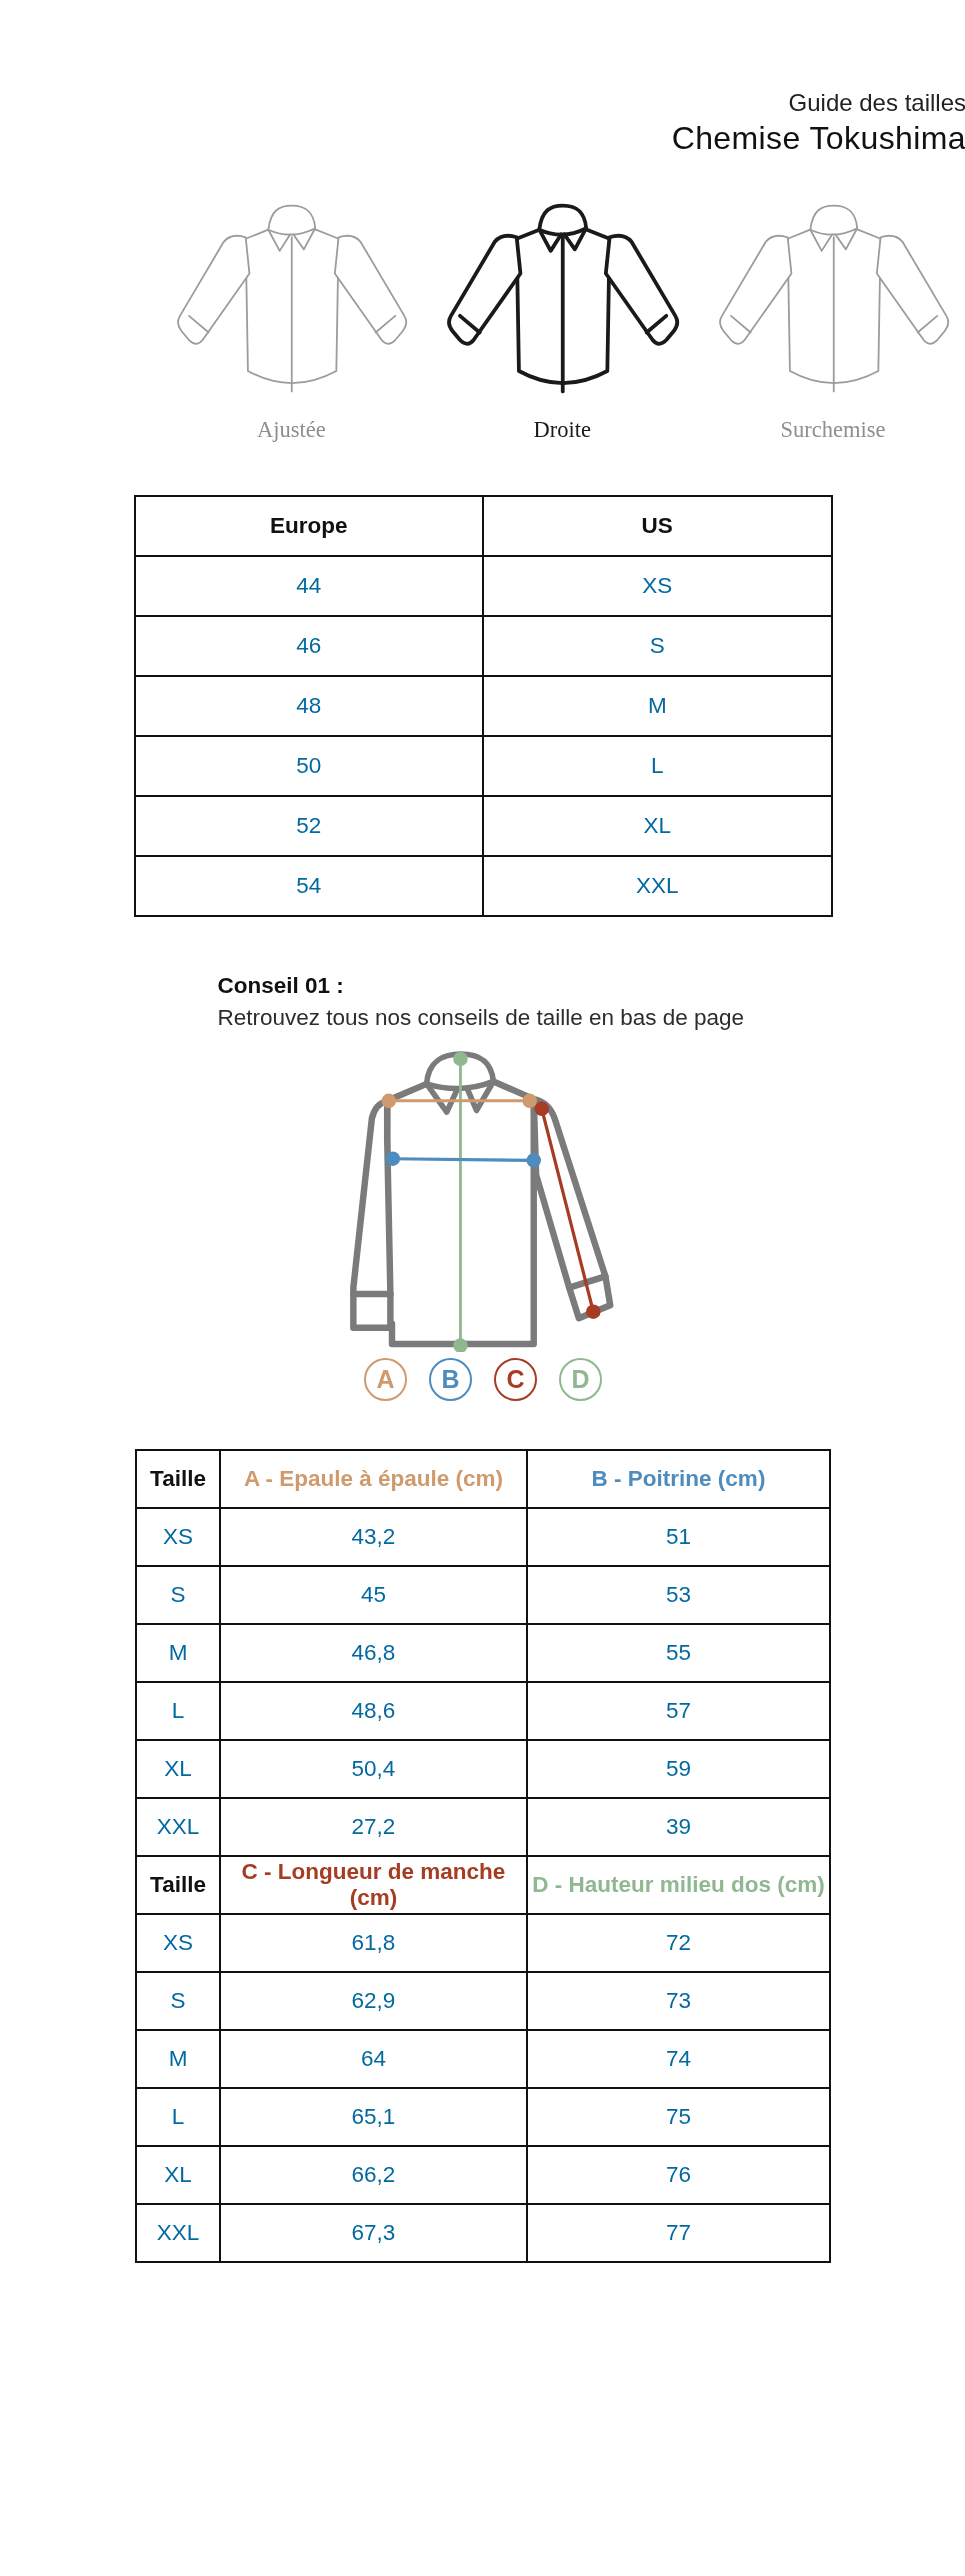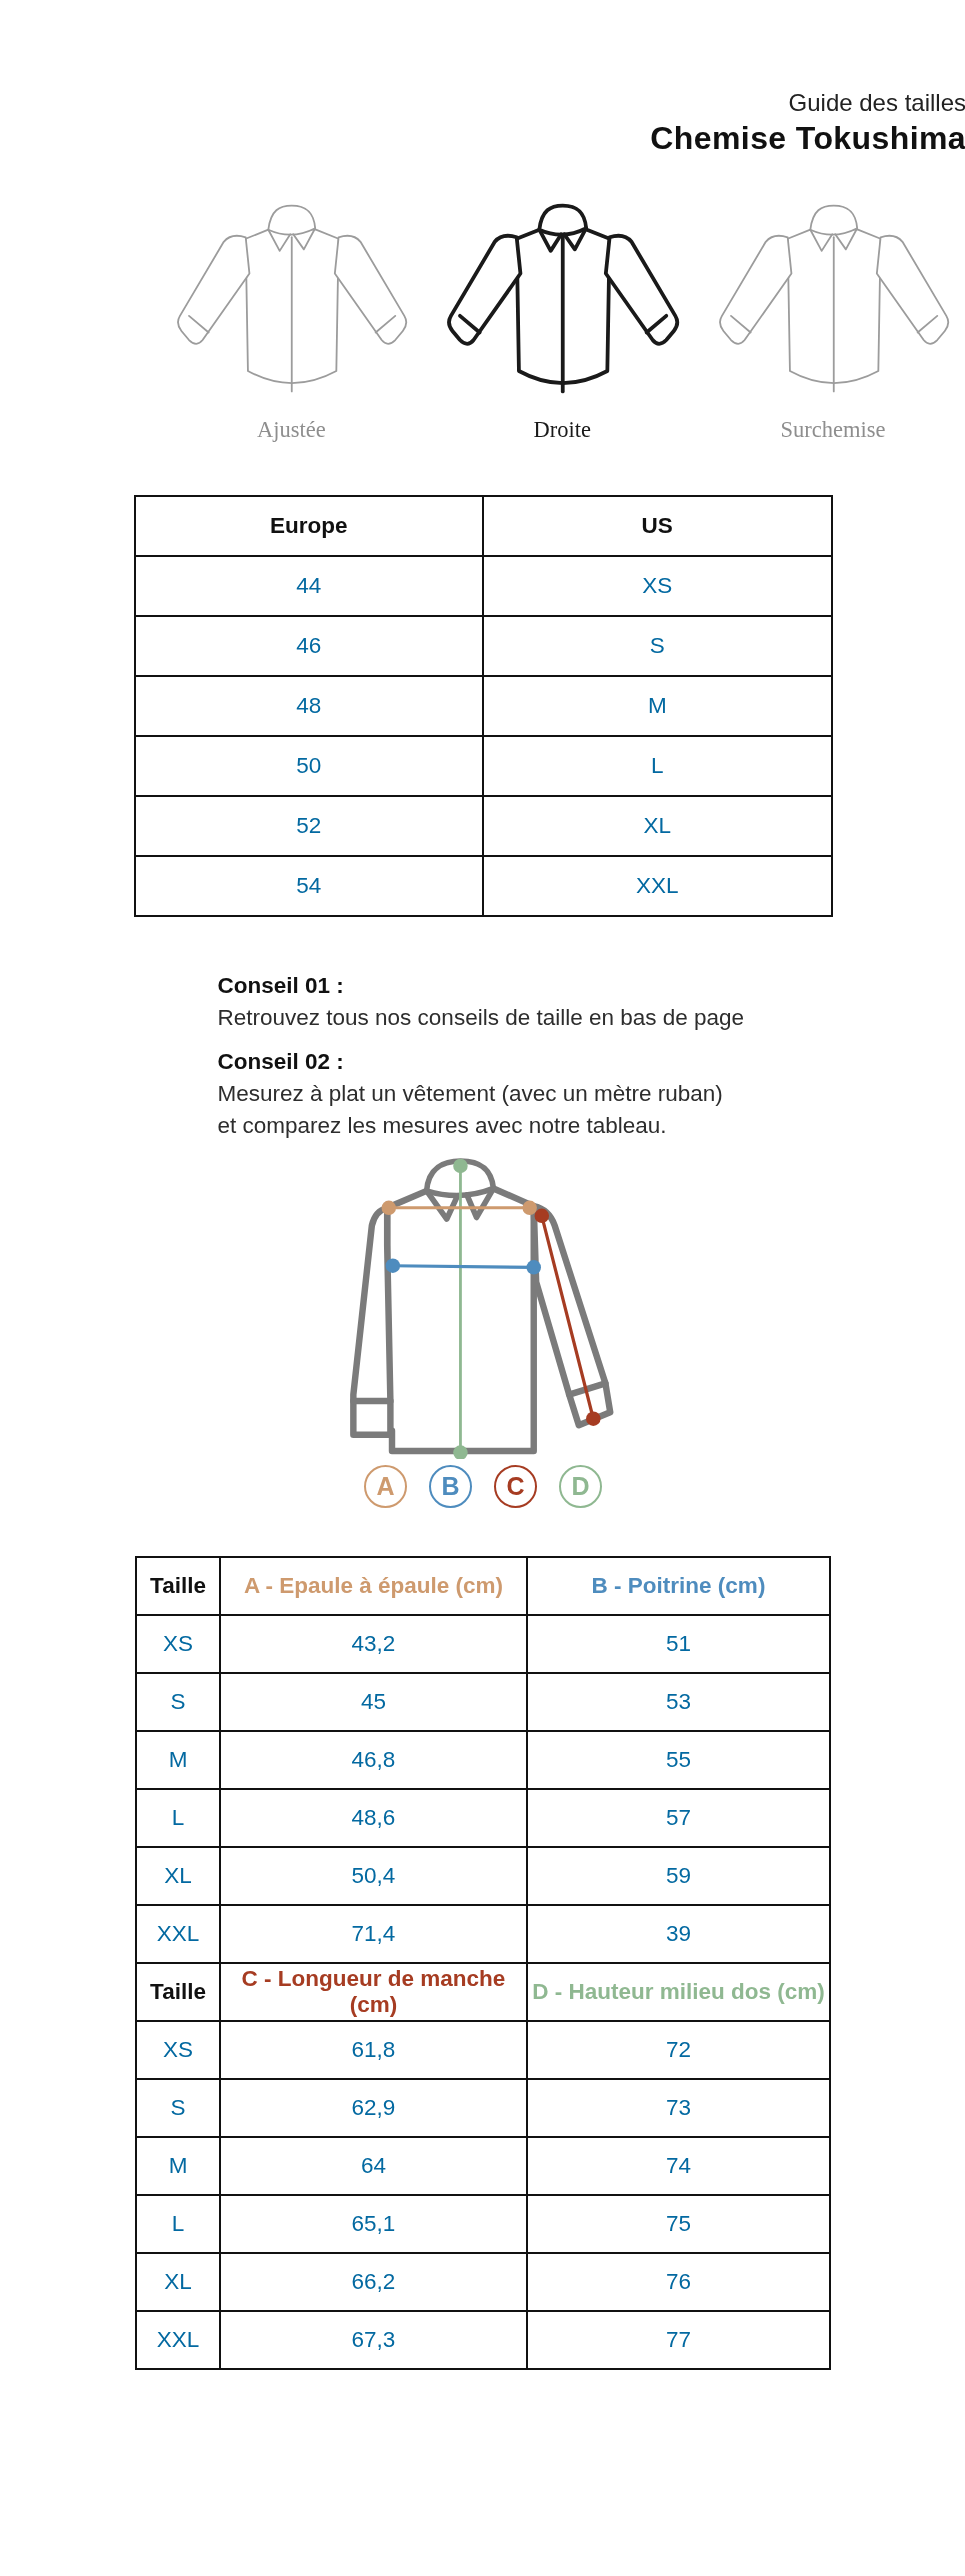--- a/index.html
+++ b/index.html
@@ -7,21 +7,21 @@
     width:966px;height:2576px;overflow:hidden;
     font-family:"Liberation Sans","DejaVu Sans",sans-serif;
     color:#1f1f1f;
     -webkit-font-smoothing:antialiased;
   }
   .page{padding-top:68px;}
 
   
   .hdr{text-align:right;margin-top:19px;}
   .hdr .eyebrow{font-size:24px;line-height:31px;font-weight:400;color:#222;}
-  .hdr .title{font-size:32px;line-height:40px;font-weight:700;color:#111;letter-spacing:0.4px;}
+  .hdr .title{font-size:32px;line-height:40px;font-weight:400;color:#111;letter-spacing:0.4px;}
 
   
   .fits{margin-top:43px;display:flex;justify-content:flex-end;gap:4.8px;}
   .fit-option{width:266px;text-align:center;cursor:pointer;}
   .fit-option svg{width:266px;height:204px;display:block;}
   .fit-shirt use{stroke:#9c9c9c;stroke-width:2.4;fill:none;stroke-linejoin:round;stroke-linecap:round;}
   .fit-option.selected .fit-shirt use{stroke:#1a1a1a;stroke-width:5;}
   .fit-label{display:inline-block;margin-top:11.3px;font-family:"Liberation Serif","DejaVu Serif",serif;
     font-size:22.5px;line-height:27px;color:#8e8e8e;}
   .fit-option.selected .fit-label{color:#1a1a1a;}
@@ -147,25 +147,20 @@
       <td>XXL</td>
     </tr>
   </tbody>
     </table>
 
   <div class="tips">
     <div class="tip">
       <div class="tip-title">Conseil 01 :</div>
       <div class="tip-line">Retrouvez tous nos conseils de taille en bas de page</div>
     </div>
-    <div class="tip">
-      <div class="tip-title">Conseil 02 :</div>
-      <div class="tip-line">Mesurez à plat un vêtement (avec un mètre ruban)</div>
-      <div class="tip-line">et comparez les mesures avec notre tableau.</div>
-    </div>
   </div>
 
   <div class="diagram">
     <svg viewBox="0 0 360 380">
 
       <path class="dg dgf" d="M61,68 L61,345 L67,345 L67,370 L243,370 L243,66 L193,44 L110,47 Z"></path>
       <path class="dg dgf" d="M61,68 Q46,72 42,90 L19,300 L19,350 L65,350 L65,308 L61,115 Z"></path>
       <path class="dg" d="M19,308 L65,308"></path>
       <path class="dg dgf" d="M243,66 Q262,70 269,90 L332,286 L338,322 L299,338 L287,300 L246,160 Z"></path>
       <path class="dg" d="M287,300 L332,286"></path>
@@ -238,21 +233,21 @@
       <td>48,6</td>
       <td>57</td>
     </tr>
     <tr>
       <td>XL</td>
       <td>50,4</td>
       <td>59</td>
     </tr>
     <tr>
       <td>XXL</td>
-      <td>71,4</td>
+      <td>27,2</td>
       <td>39</td>
     </tr>
     <tr>
       <th>Taille</th>
       <th class="col-c">C - Longueur de manche (cm)</th>
       <th class="col-d">D - Hauteur milieu dos (cm)</th>
     </tr>
     <tr>
       <td>XS</td>
       <td>61,8</td>

